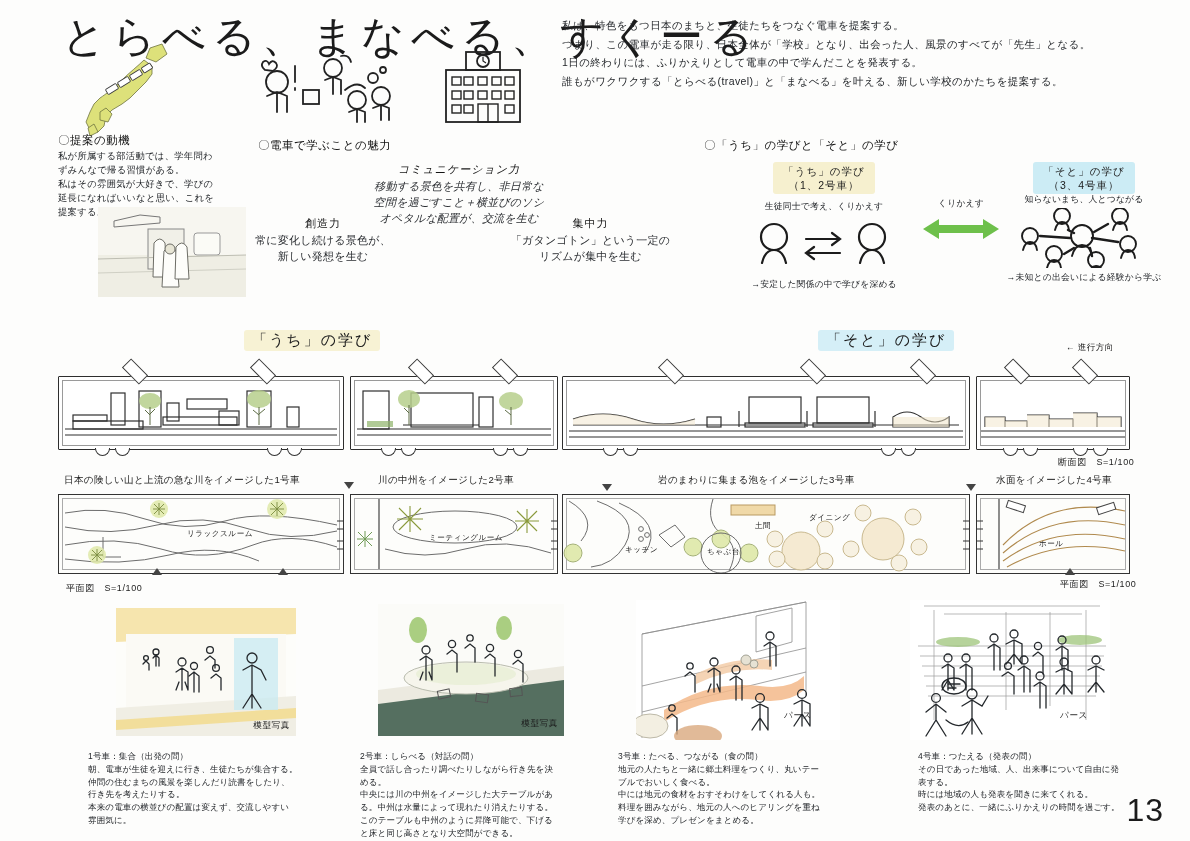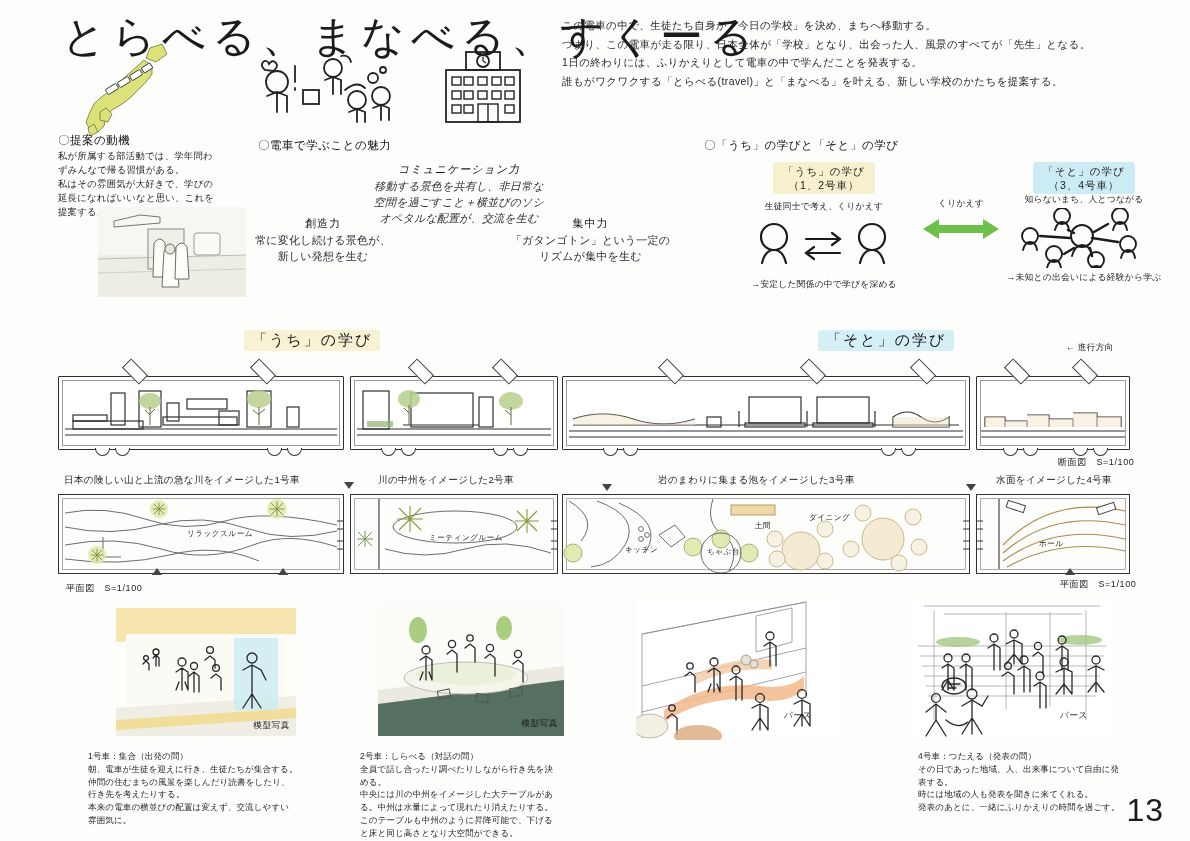--- a/index.html
+++ b/index.html
@@ -160,21 +160,21 @@
         <rect x="12" y="55" width="9" height="8"></rect>
           <rect x="24" y="55" width="9" height="8"></rect>
         <rect x="65" y="55" width="9" height="8"></rect>
         <rect x="38" y="54" width="20" height="18"></rect>
           <path d="M48 54 L48 72"></path>
       </g>
     </g>
   </svg>
 
   <div class="abs" id="intro-block">
-    <p>この電車の中で、生徒たち自身が「今日の学校」を決め、まちへ移動する。</p>
+    <p>私は、特色をもつ日本のまちと、生徒たちをつなぐ電車を提案する。</p>
     <p>つまり、この電車が走る限り、日本全体が「学校」となり、出会った人、風景のすべてが「先生」となる。</p>
     <p>1日の終わりには、ふりかえりとして電車の中で学んだことを発表する。</p>
     <p>誰もがワクワクする「とらべる(travel)」と「まなべる」を叶える、新しい学校のかたちを提案する。</p>
   </div>
 
   <div class="abs" id="motive">
     <div class="sec-head">〇提案の動機</div>
     <div class="body-s">
       <p>私が所属する部活動では、学年問わ</p>
       <p>ずみんなで帰る習慣がある。</p>
@@ -683,20 +683,28 @@
   <div class="bot-cap" style="left:360px;top:750px;width:245px;">
     <span class="t">2号車：しらべる（対話の間）</span>
     <span class="t">全員で話し合ったり調べたりしながら行き先を決</span>
     <span class="t">める。</span>
     <span class="t">中央には川の中州をイメージした大テーブルがあ</span>
     <span class="t">る。中州は水量によって現れたり消えたりする。</span>
     <span class="t">このテーブルも中州のように昇降可能で、下げる</span>
     <span class="t">と床と同じ高さとなり大空間ができる。</span>
   </div>
 
+  <div class="bot-cap" style="left:618px;top:750px;width:260px;">
+    <span class="t">3号車：たべる、つながる（食の間）</span>
+    <span class="t">地元の人たちと一緒に郷土料理をつくり、丸いテー</span>
+    <span class="t">ブルでおいしく食べる。</span>
+    <span class="t">中には地元の食材をおすそわけをしてくれる人も。</span>
+    <span class="t">料理を囲みながら、地元の人へのヒアリングを重ね</span>
+    <span class="t">学びを深め、プレゼンをまとめる。</span>
+  </div>
 
   <div class="bot-cap" style="left:918px;top:750px;width:250px;">
     <span class="t">4号車：つたえる（発表の間）</span>
     <span class="t">その日であった地域、人、出来事について自由に発</span>
     <span class="t">表する。</span>
     <span class="t">時には地域の人も発表を聞きに来てくれる。</span>
     <span class="t">発表のあとに、一緒にふりかえりの時間を過ごす。</span>
   </div>
 
   <div class="abs" id="page-number">13</div>

